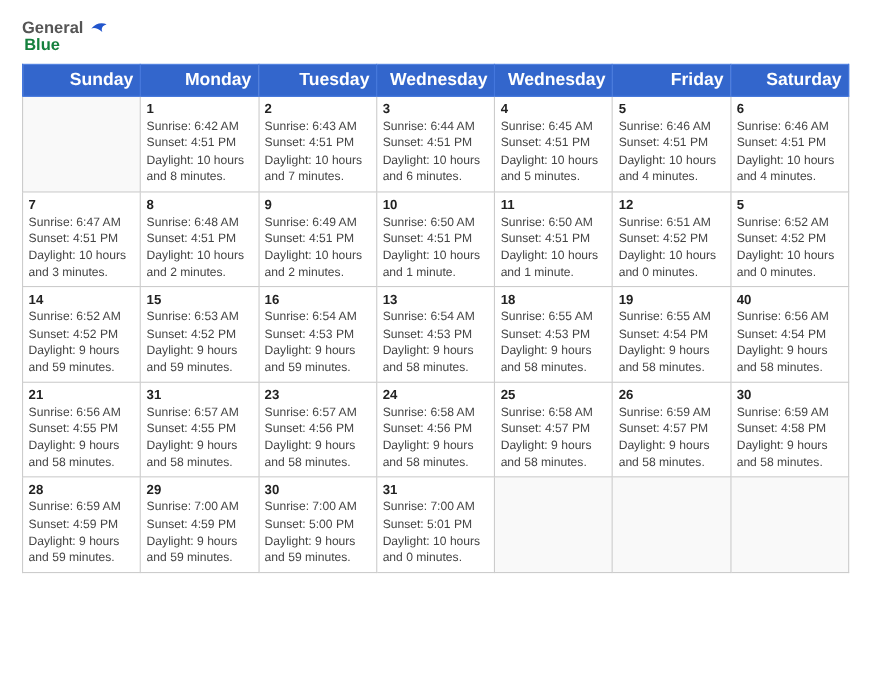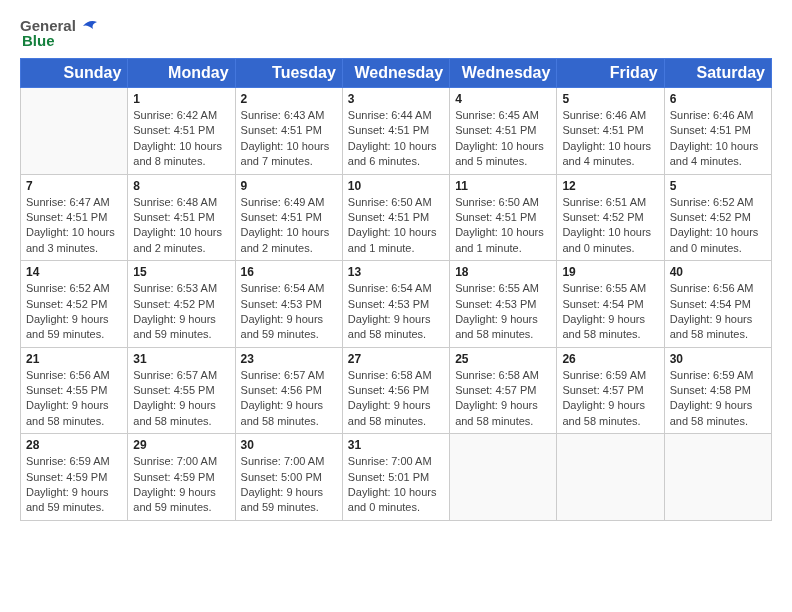--- a/index.html
+++ b/index.html
@@ -305,21 +305,21 @@
       </td>
           <td>
         <span class="day-num">23</span>
         <div class="day-info">
           <div>Sunrise: 6:57 AM</div>
           <div>Sunset: 4:56 PM</div>
           <div>Daylight: 9 hours and 58 minutes.</div>
         </div>
       </td>
           <td>
-        <span class="day-num">27</span>
+        <span class="day-num">24</span>
         <div class="day-info">
           <div>Sunrise: 6:58 AM</div>
           <div>Sunset: 4:56 PM</div>
           <div>Daylight: 9 hours and 58 minutes.</div>
         </div>
       </td>
           <td>
         <span class="day-num">25</span>
         <div class="day-info">
           <div>Sunrise: 6:58 AM</div>

